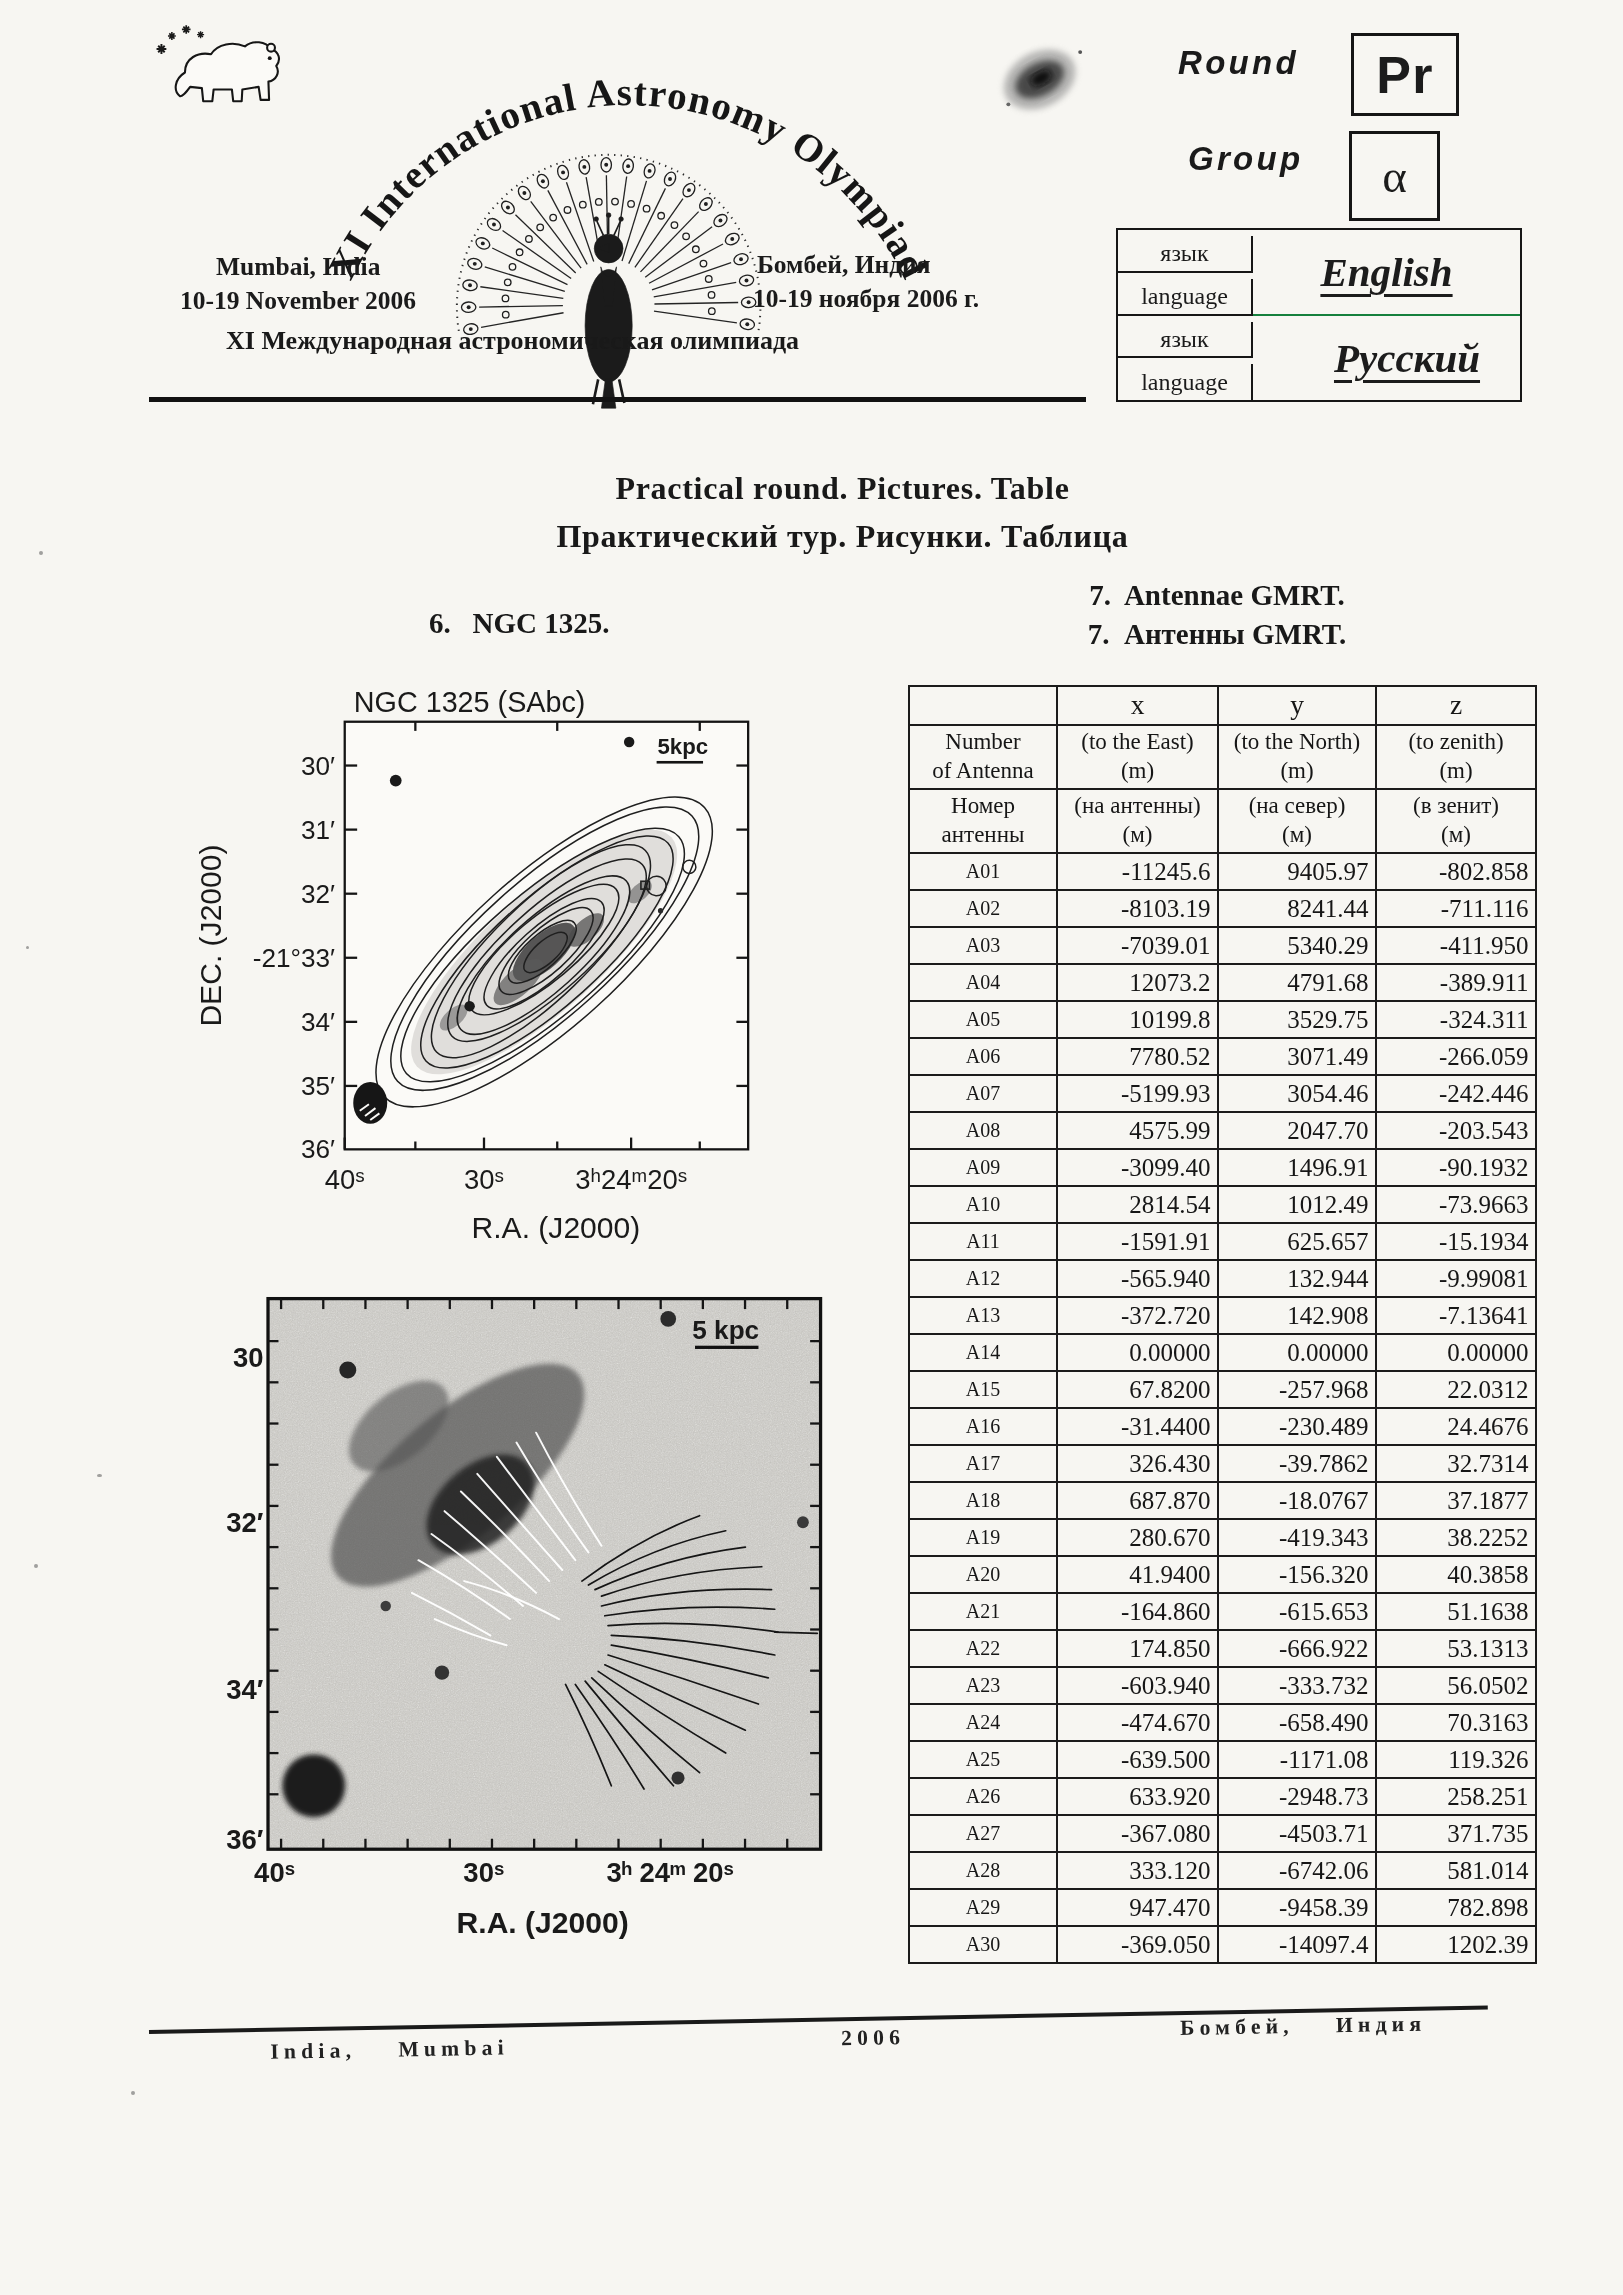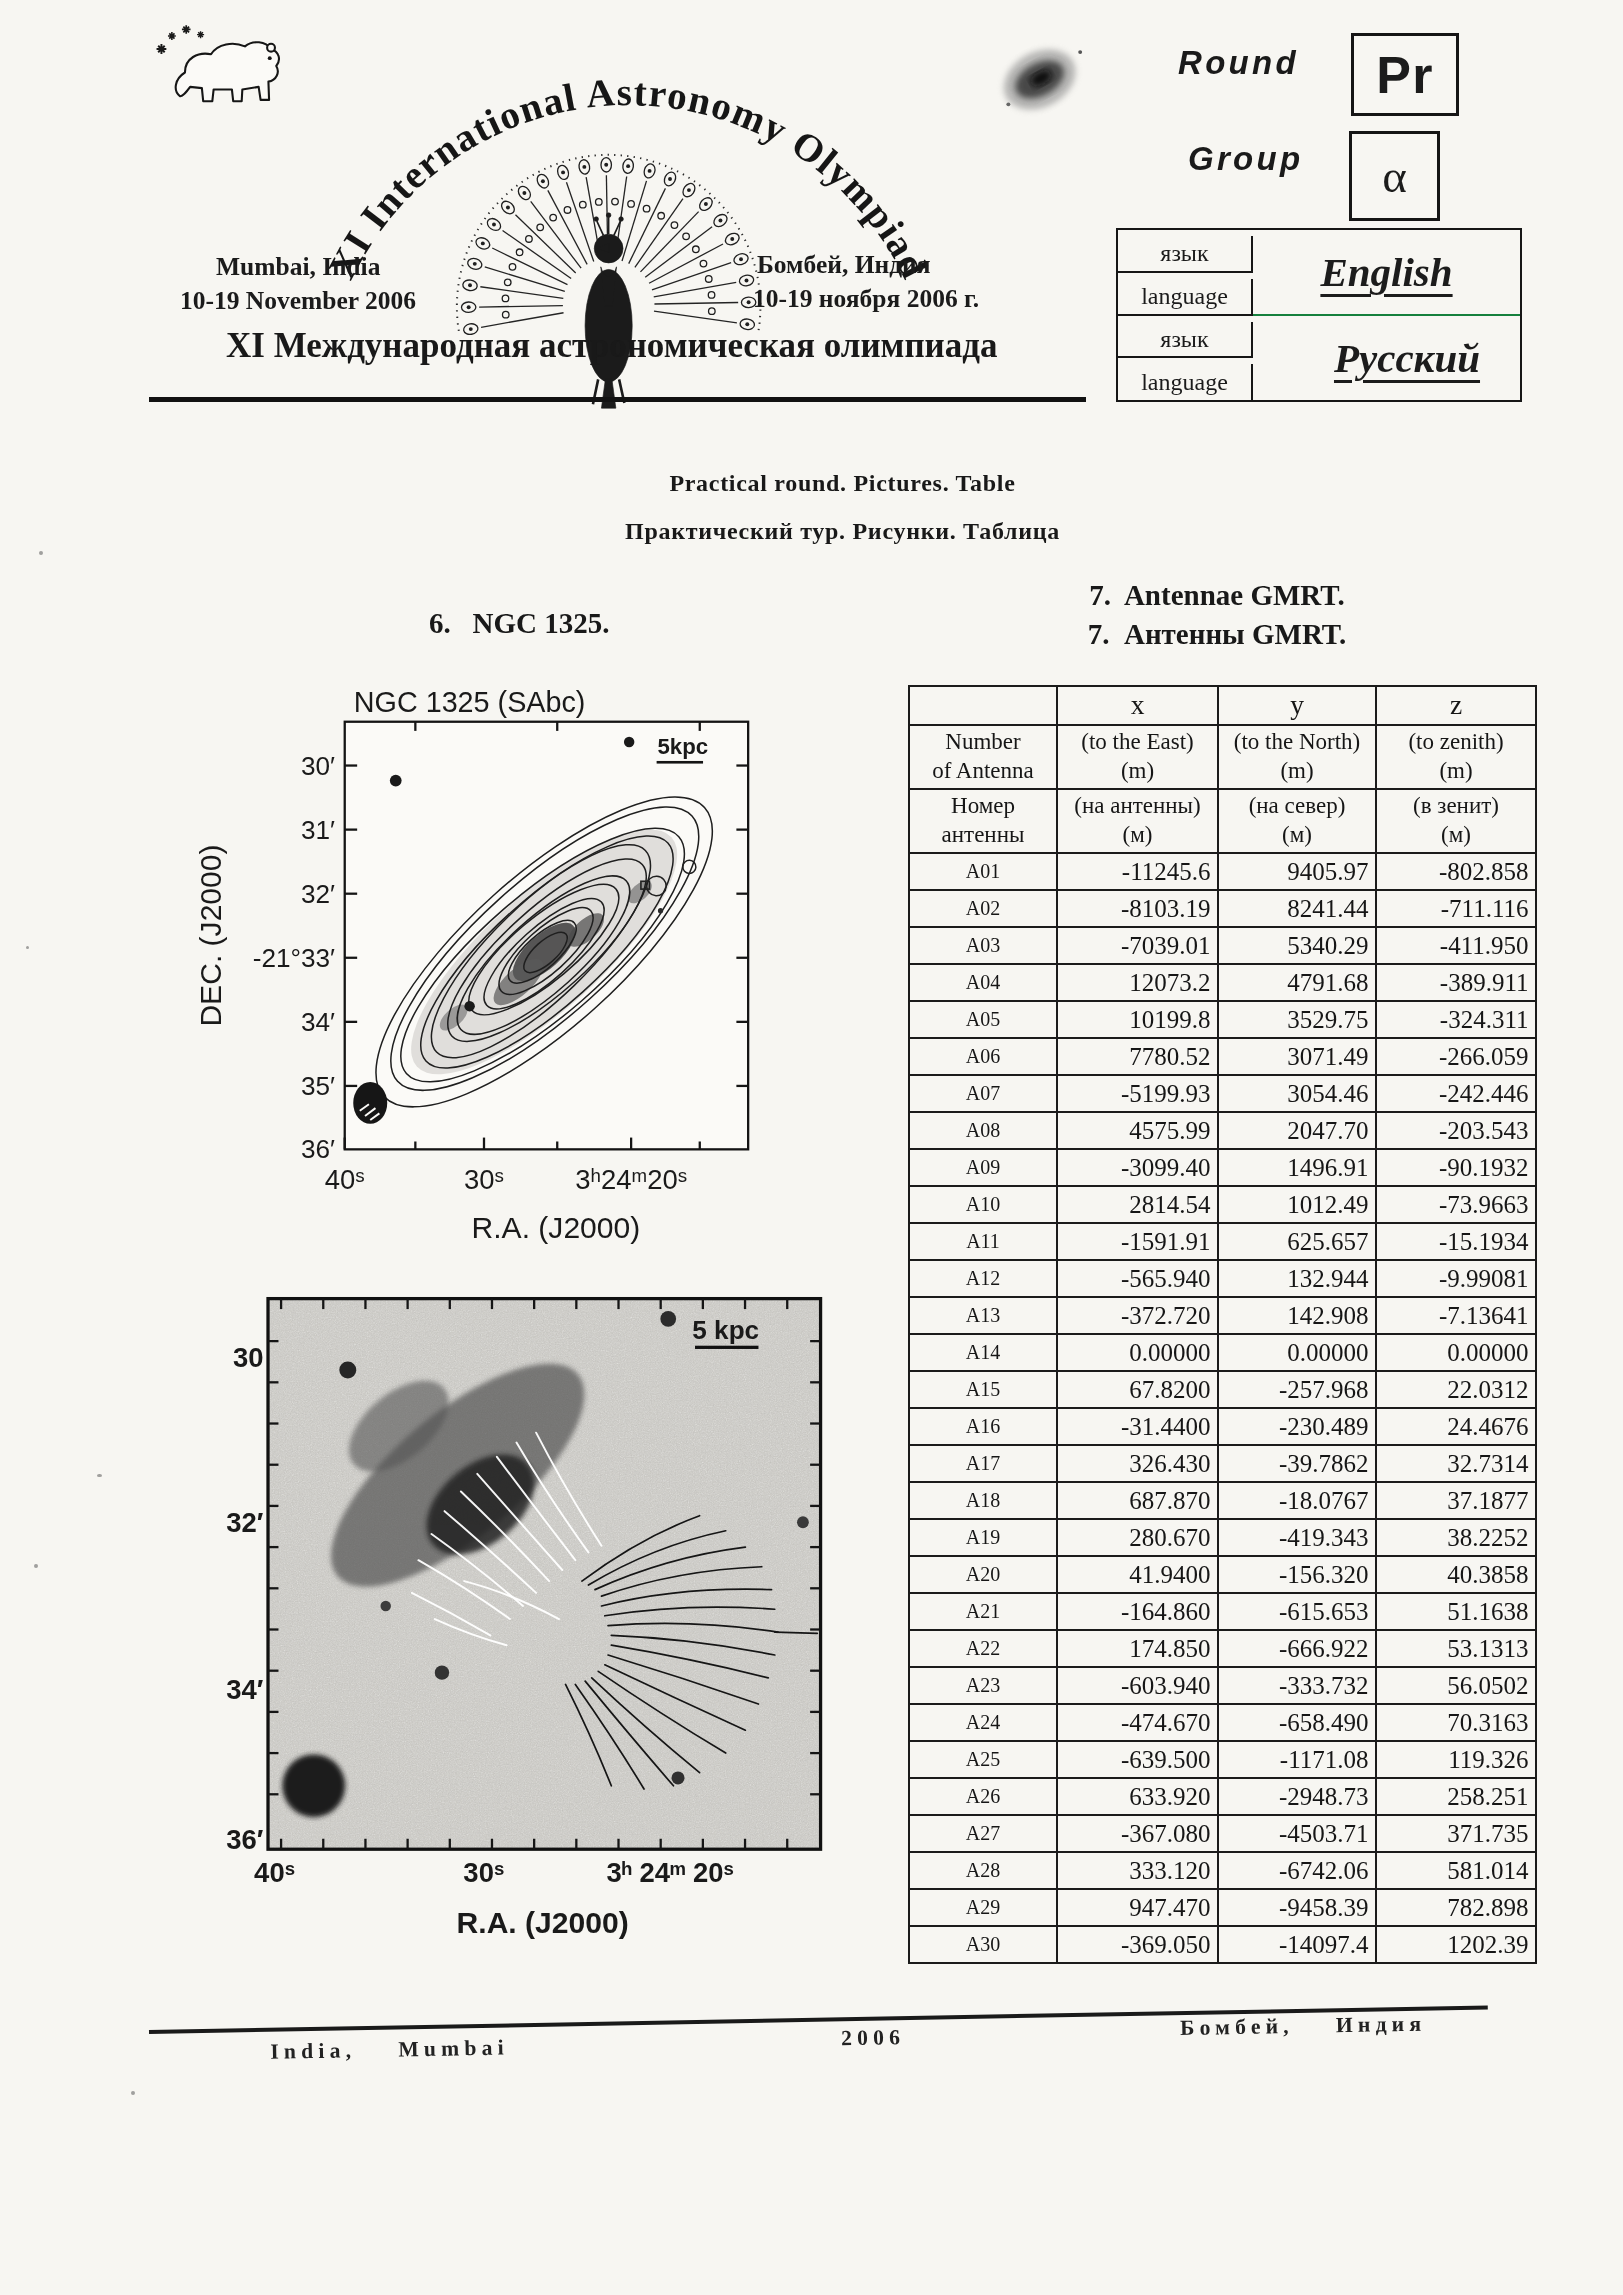--- a/index.html
+++ b/index.html
@@ -22,24 +22,24 @@
   .lt .l{border-right:2px solid #161616;border-bottom:2px solid #161616;display:flex;align-items:center;justify-content:center;
          font-size:24px;color:#1b1b1b;margin-top:6px;}
   .lt .l.last{border-bottom:none;}
   .lt .v{grid-column:2;display:flex;align-items:center;justify-content:center;}
   .lt .v1{grid-row:1/3;border-bottom:2px solid #15803d;}
   .lt .v2{grid-row:3/5;padding-left:41px;}
   .lt .v span{font:italic bold 41px "Liberation Serif","DejaVu Serif",serif;
       text-decoration:underline;text-decoration-thickness:3.3px;text-underline-offset:7.9px;}
 
   .venue{font-weight:bold;font-size:25.5px;color:#1b1b1b;white-space:nowrap;}
-  .subtitle{font-weight:bold;font-size:35px;color:#191919;white-space:nowrap;}
+  .subtitle{font-weight:bold;font-size:26px;color:#191919;white-space:nowrap;}
   .rule{background:#121212;}
 
-  .doc-title{font-weight:bold;font-size:24px;letter-spacing:0.7px;color:#191919;}
+  .doc-title{font-weight:bold;font-size:32px;letter-spacing:0.7px;color:#191919;}
   .item-head{font-weight:bold;font-size:29px;color:#191919;white-space:pre;}
 
   
   #ant-table{border-collapse:collapse;table-layout:fixed;width:627px;background:#f7f6f2;}
   #ant-table td{border:2px solid #1b1b1b;padding:0;color:#161616;}
   #ant-table .w0{width:148px;}#ant-table .w1{width:161px;}#ant-table .w2{width:158px;}#ant-table .w3{width:160px;}
   #ant-table tr.h1{height:39px;}
   #ant-table tr.h2{height:64px;}
   #ant-table tbody tr{height:37px;}
   #ant-table td.hc{text-align:center;font-size:23px;line-height:1.26;vertical-align:middle;}

